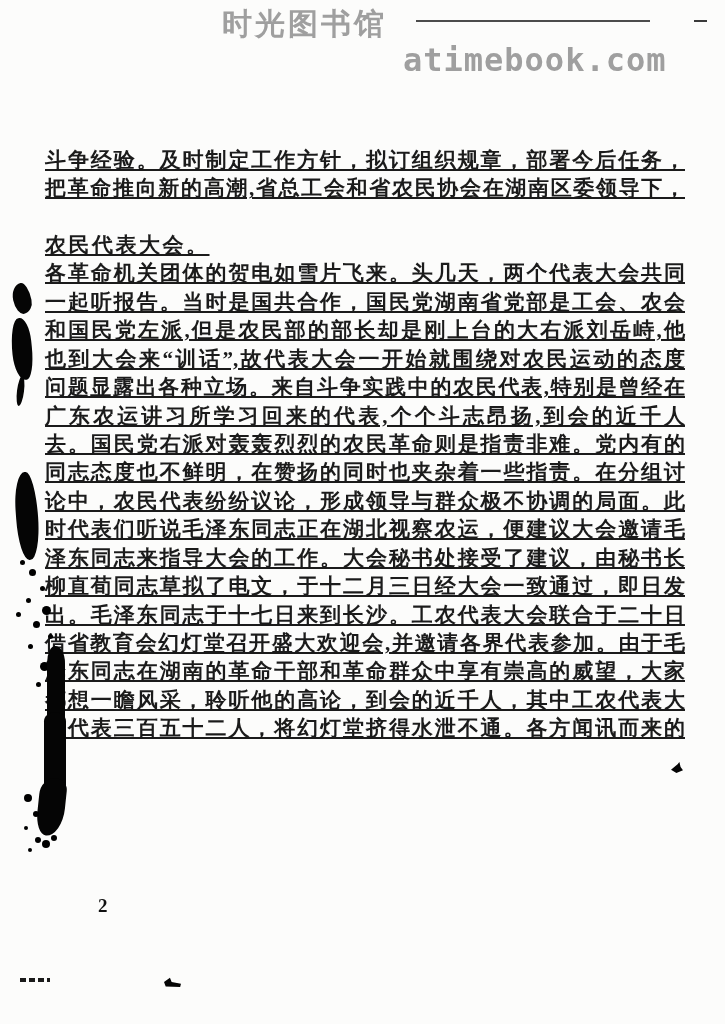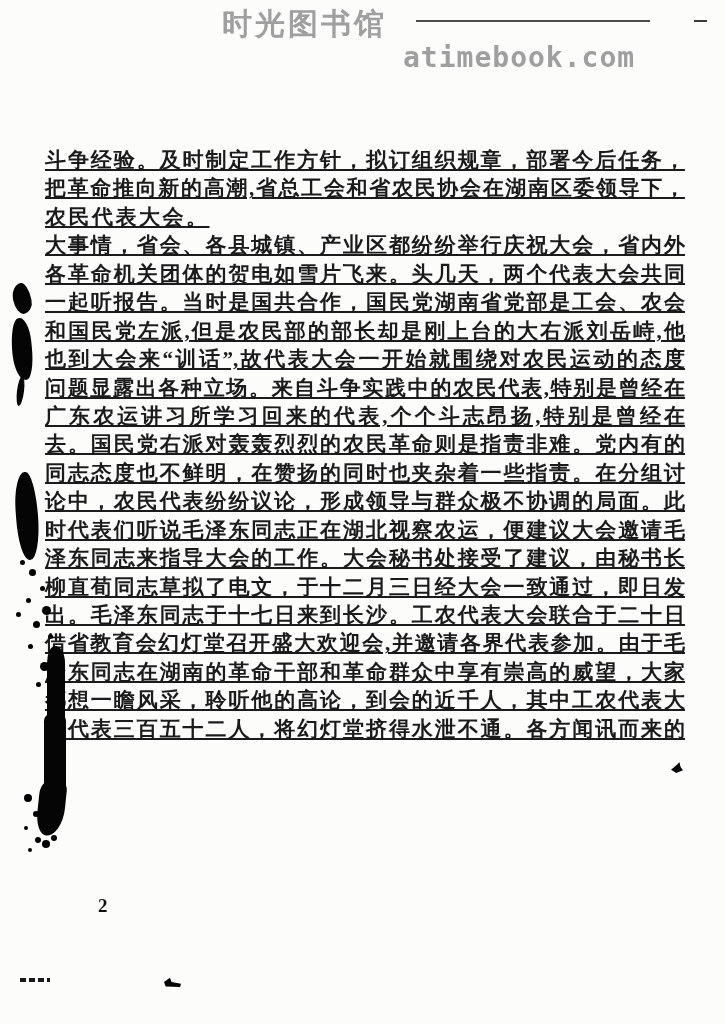--- a/index.html
+++ b/index.html
@@ -18,21 +18,21 @@
     color: #9f9f9f;
     white-space: nowrap;
     user-select: none;
   }
   .wm-cn {
     font-family: "DejaVu Sans", "Liberation Sans", sans-serif;
     font-weight: bold; font-size: 30px; letter-spacing: 3px;
   }
   .wm-latin {
     font-family: "DejaVu Sans Mono", "Liberation Mono", monospace;
-    font-weight: bold; font-size: 28px; letter-spacing: 1px;
+    font-weight: bold; font-size: 32px; letter-spacing: 1px;
     margin-left: 16px;
     margin-top: 37px;
   }
   .strike-line {
     position: absolute; left: 416px; top: 20px;
     width: 234px; height: 2px; background: #4c4c4c;
   }
   .corner-dash {
     position: absolute; left: 694px; top: 20px;
     width: 13px; height: 2px; background: #3a3a3a;
@@ -45,21 +45,21 @@
     color: #1b1b1b;
   }
   .tline {
     height: 28.45px; line-height: 28.45px;
     font-size: 21px; font-weight: 600;
     text-align: justify; text-align-last: justify;
     text-justify: inter-character;
     white-space: nowrap;
     text-decoration: underline;
   }
-  .tline.noj { text-align: right; text-align-last: left; letter-spacing: 2.5px; }
+  .tline.noj { text-align: right; text-align-last: left; letter-spacing: 2.5px; margin-top: 28px; }
 
   .page-number {
     position: absolute; left: 98px; top: 895px;
     font-size: 19px; font-weight: bold; color: #111;
     letter-spacing: 1px;
   }
 
   
   .ink { position: absolute; background: #050505; }
   .blob-a { left: 13px; top: 283px; width: 18px; height: 31px;
@@ -114,27 +114,26 @@
   <span class="wm-cn">时光图书馆</span>
   <span class="wm-latin">atimebook.com</span>
 </div>
 <div class="strike-line"></div>
 <div class="corner-dash"></div>
 
 <div class="text-block">
     <div class="tline">斗争经验。及时制定工作方针，拟订组织规章，部署今后任务，</div>
     <div class="tline">把革命推向新的高潮,省总工会和省农民协会在湖南区委领导下，</div>
     <div class="tline noj">农民代表大会。</div>
-    <div class="tline">大事情，省会、各县城镇、产业区都纷纷举行庆祝大会，省内外</div>
     <div class="tline">各革命机关团体的贺电如雪片飞来。头几天，两个代表大会共同</div>
     <div class="tline">一起听报告。当时是国共合作，国民党湖南省党部是工会、农会</div>
     <div class="tline">和国民党左派,但是农民部的部长却是刚上台的大右派刘岳峙,他</div>
     <div class="tline">也到大会来“训话”,故代表大会一开始就围绕对农民运动的态度</div>
     <div class="tline">问题显露出各种立场。来自斗争实践中的农民代表,特别是曾经在</div>
-    <div class="tline">广东农运讲习所学习回来的代表,个个斗志昂扬,特别是曾经在</div>
+    <div class="tline">广东农运讲习所学习回来的代表,个个斗志昂扬,到会的近千人</div>
     <div class="tline">去。国民党右派对轰轰烈烈的农民革命则是指责非难。党内有的</div>
     <div class="tline">同志态度也不鲜明，在赞扬的同时也夹杂着一些指责。在分组讨</div>
     <div class="tline">论中，农民代表纷纷议论，形成领导与群众极不协调的局面。此</div>
     <div class="tline">时代表们听说毛泽东同志正在湖北视察农运，便建议大会邀请毛</div>
     <div class="tline">泽东同志来指导大会的工作。大会秘书处接受了建议，由秘书长</div>
     <div class="tline">柳直荀同志草拟了电文，于十二月三日经大会一致通过，即日发</div>
     <div class="tline">出。毛泽东同志于十七日来到长沙。工农代表大会联合于二十日</div>
     <div class="tline">借省教育会幻灯堂召开盛大欢迎会,并邀请各界代表参加。由于毛</div>
     <div class="tline">泽东同志在湖南的革命干部和革命群众中享有崇高的威望，大家</div>
     <div class="tline">都想一瞻风采，聆听他的高论，到会的近千人，其中工农代表大</div>

